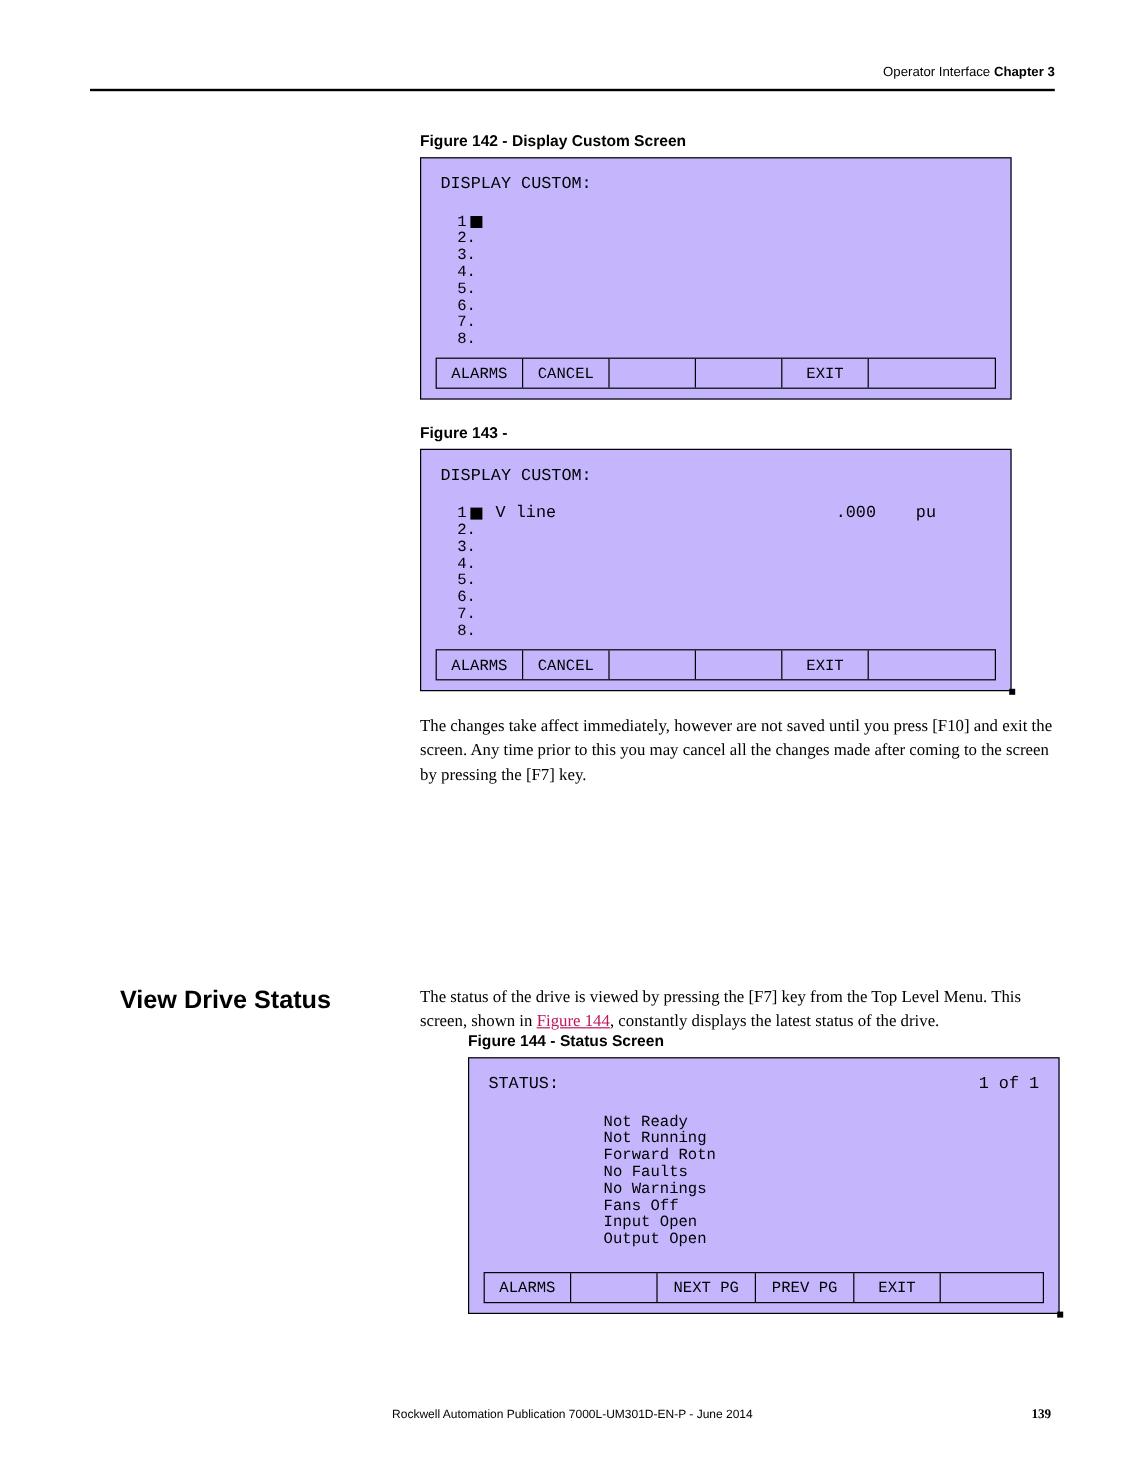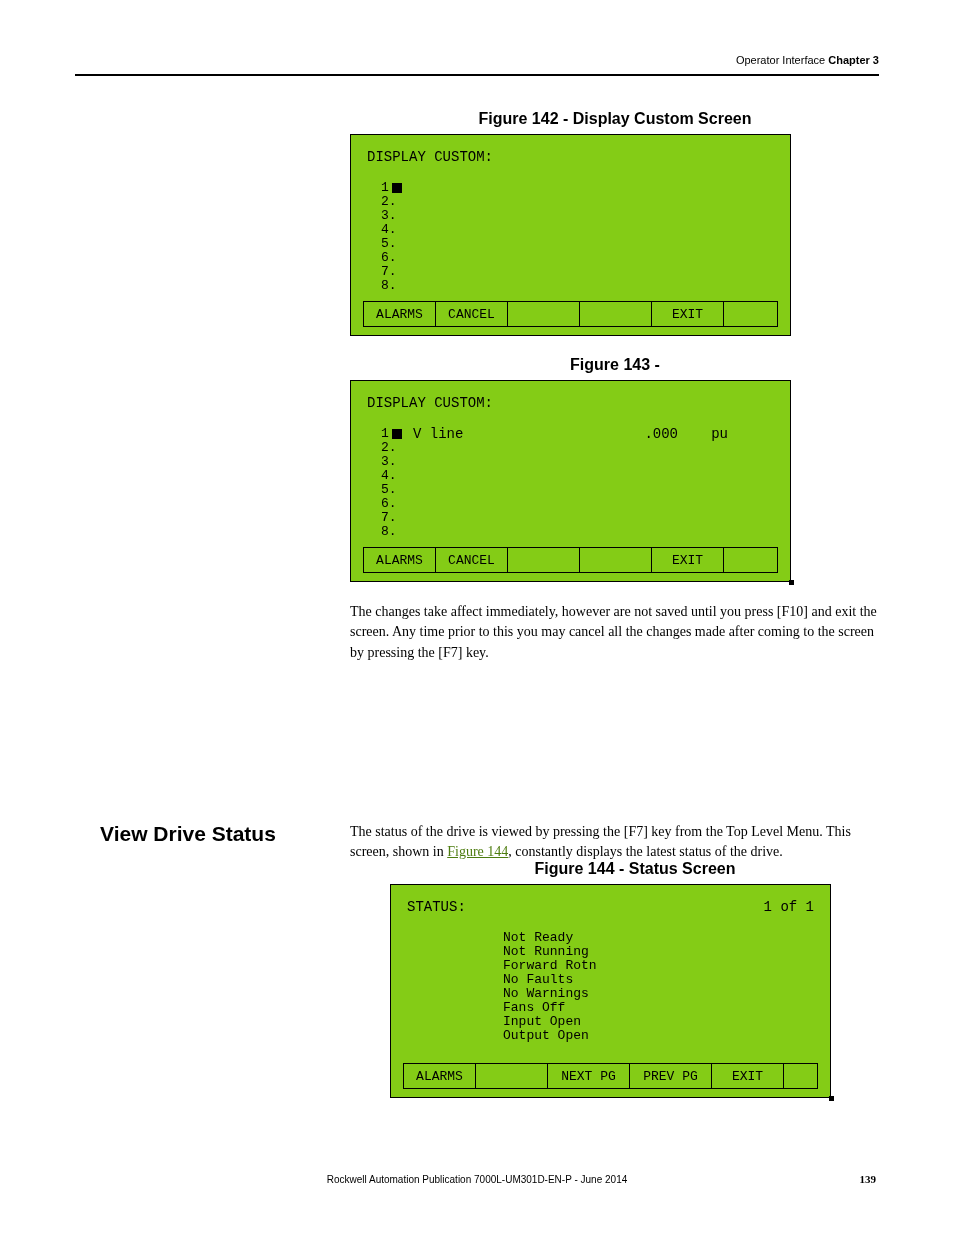--- a/index.html
+++ b/index.html
@@ -29,28 +29,27 @@
   }
   .content {
     position: absolute;
     top: 110px;
     left: 350px;
     width: 530px;
   }
   .fig-caption {
     font-family: Arial, sans-serif;
     font-weight: bold;
-    font-size: 16px;
+    font-size: 13px;
     margin-bottom: 6px;
-    text-align: center;
   }
   .screen {
     border: 1.5px solid #000;
-    width: 441px;
-    background: #84cc16;
+    width: 493px;
+    background: #c4b5fd;
     padding: 10px 12px 8px 12px;
     margin-bottom: 20px;
     font-family: 'Courier New', monospace;
     font-size: 14px;
   }
   .screen-title {
     font-family: 'Courier New', monospace;
     font-size: 14px;
     margin: 4px 0 16px 4px;
   }
@@ -130,21 +129,21 @@
     font-weight: bold;
     font-size: 21px;
     width: 250px;
     flex-shrink: 0;
   }
   .section-text {
     font-size: 14px;
     line-height: 1.45;
     width: 530px;
   }
-  .link { color: #4d7c0f; text-decoration: underline; }
+  .link { color: #be185d; text-decoration: underline; }
   .status-block {
     position: absolute;
     top: 860px;
     left: 350px;
     width: 530px;
     padding-left: 40px;
   }
   .status-body {
     position: relative;
     min-height: 122px;

